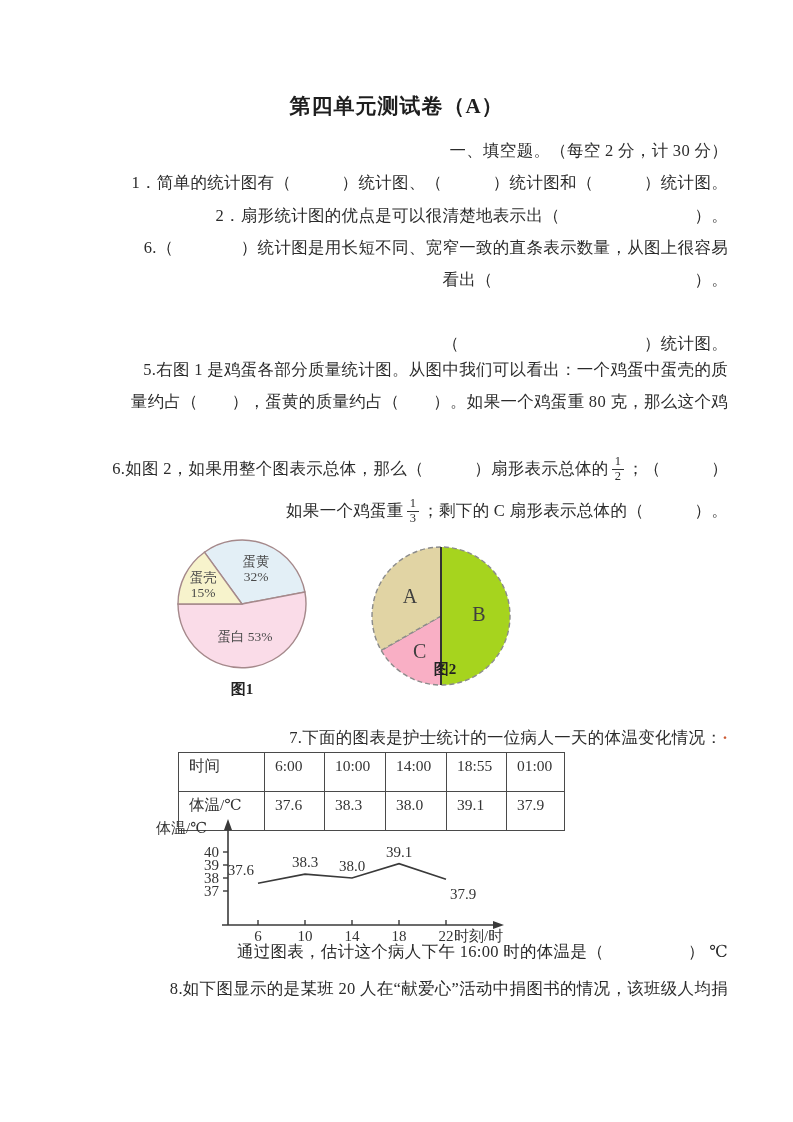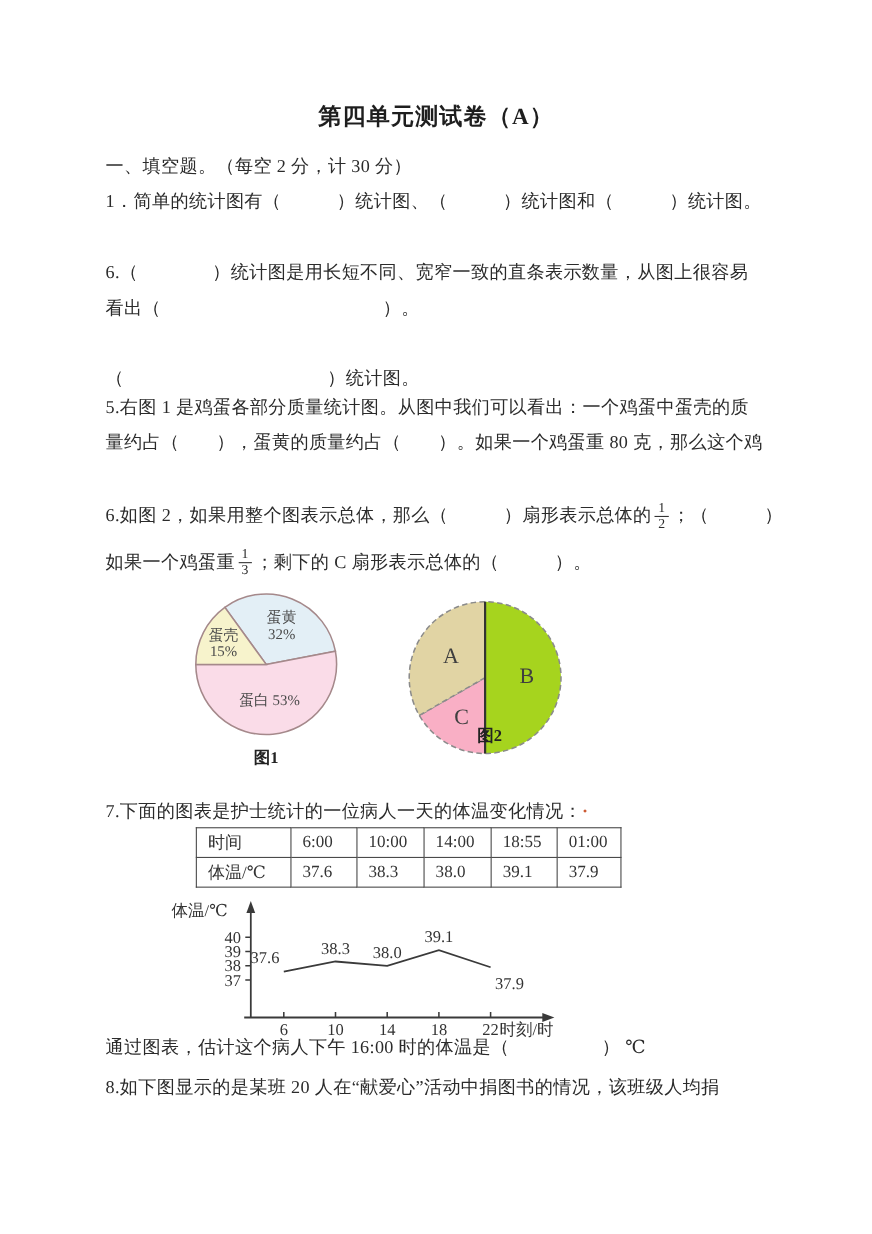--- a/index.html
+++ b/index.html
@@ -5,41 +5,41 @@
   html,body{margin:0;padding:0;background:#ffffff;}
   .page{
     position:relative;width:793px;height:1122px;background:#ffffff;overflow:hidden;
     font-family:"Liberation Serif","DejaVu Serif",serif;color:#2b2b2b;
   }
   .title{
     position:absolute;top:92px;left:0;width:100%;text-align:center;
     font-size:21px;font-weight:bold;letter-spacing:1px;color:#1e1e1e;
   }
   .line{
-    position:absolute;left:96px;width:620px;font-size:16.5px;
-    letter-spacing:0.3px;white-space:nowrap;
+    position:absolute;left:108px;width:620px;font-size:16.5px;
+    letter-spacing:0.3px;white-space:nowrap;text-align:right;
   }
   .frac{
     display:inline-flex;flex-direction:column;align-items:center;
     vertical-align:middle;font-size:12.5px;line-height:1.1;margin:0 3px;
     position:relative;top:-1px;
   }
   .frac .den{border-top:1px solid #333;padding:0 3px;}
   .frac .num{padding:0 3px;}
   .fig-caption{
     position:absolute;width:80px;text-align:center;
     font-size:15px;font-weight:bold;color:#222;
   }
   .pie-svg{position:absolute;}
   table.temp{
     position:absolute;left:178px;top:752px;border-collapse:collapse;
   }
   table.temp td{
     border:1.4px solid #4a4a4a;height:26px;font-size:15.5px;
-    padding:0 0 0 10px;color:#333;white-space:nowrap;
+    padding:0 0 12px 10px;color:#333;white-space:nowrap;
   }
   table.temp td:nth-child(1){width:75px;}
   table.temp td:nth-child(2){width:49px;}
   table.temp td:nth-child(3){width:50px;}
   table.temp td:nth-child(4){width:50px;}
   table.temp td:nth-child(5){width:49px;}
   table.temp td:nth-child(6){width:47px;}
   .linechart{position:absolute;left:148px;top:813px;}
   .stray-dot{color:#cc5a33;font-weight:bold;}
 </style>
@@ -47,20 +47,21 @@
 <body>
 
 <div class="page">
 
   <div class="title">第四单元测试卷（A）</div>
 
   <div class="line" style="top:140px;">一、填空题。（每空 2 分，计 30 分）</div>
 
   <div class="line" style="top:172px;">1．简单的统计图有（　　　）统计图、（　　　）统计图和（　　　）统计图。</div>
 
+  <div class="line" style="top:205px;">2．扇形统计图的优点是可以很清楚地表示出（　　　　　　　　）。</div>
 
   <div class="line" style="top:237px;">6.（　　　　）统计图是用长短不同、宽窄一致的直条表示数量，从图上很容易</div>
   <div class="line" style="top:269px;">看出（　　　　　　　　　　　　）。</div>
 
   <div class="line" style="top:333px;">（　　　　　　　　　　　）统计图。</div>
 
   <div class="line" style="top:359px;">5.右图 1 是鸡蛋各部分质量统计图。从图中我们可以看出：一个鸡蛋中蛋壳的质</div>
   <div class="line" style="top:391px;">量约占（　　），蛋黄的质量约占（　　）。如果一个鸡蛋重 80 克，那么这个鸡</div>
 
   <div class="line" style="top:456px;">

